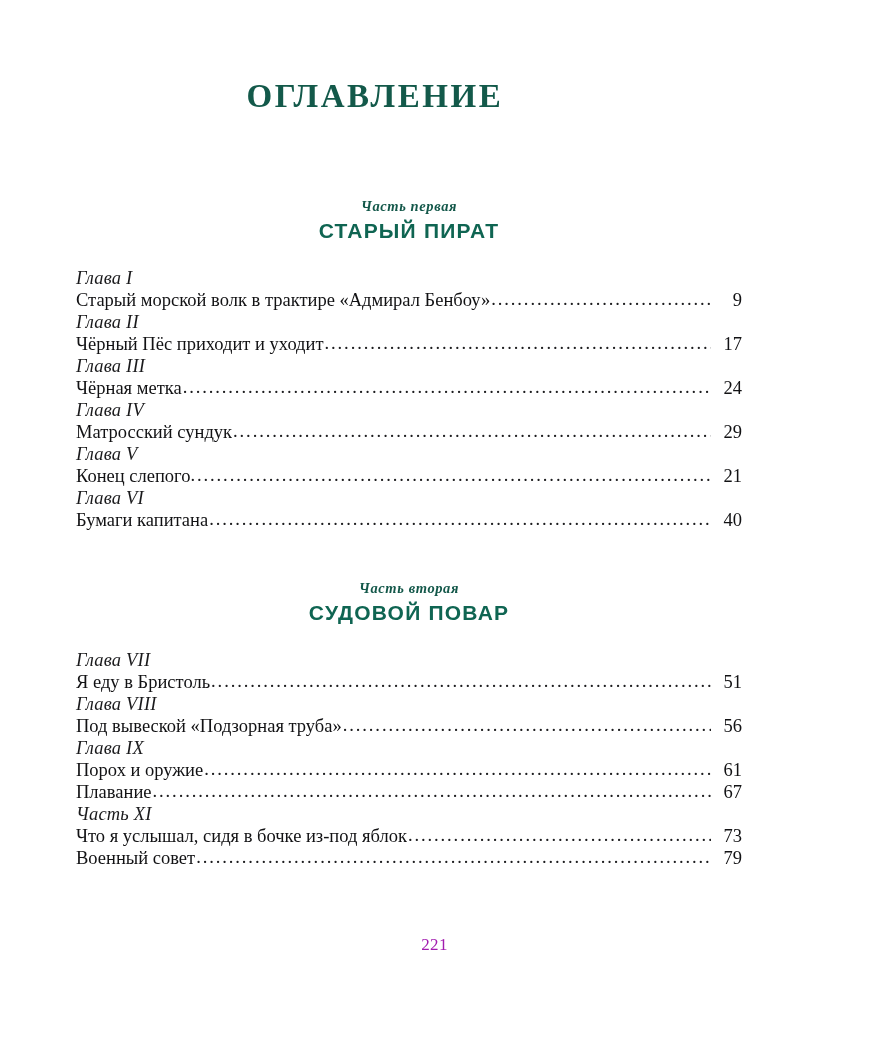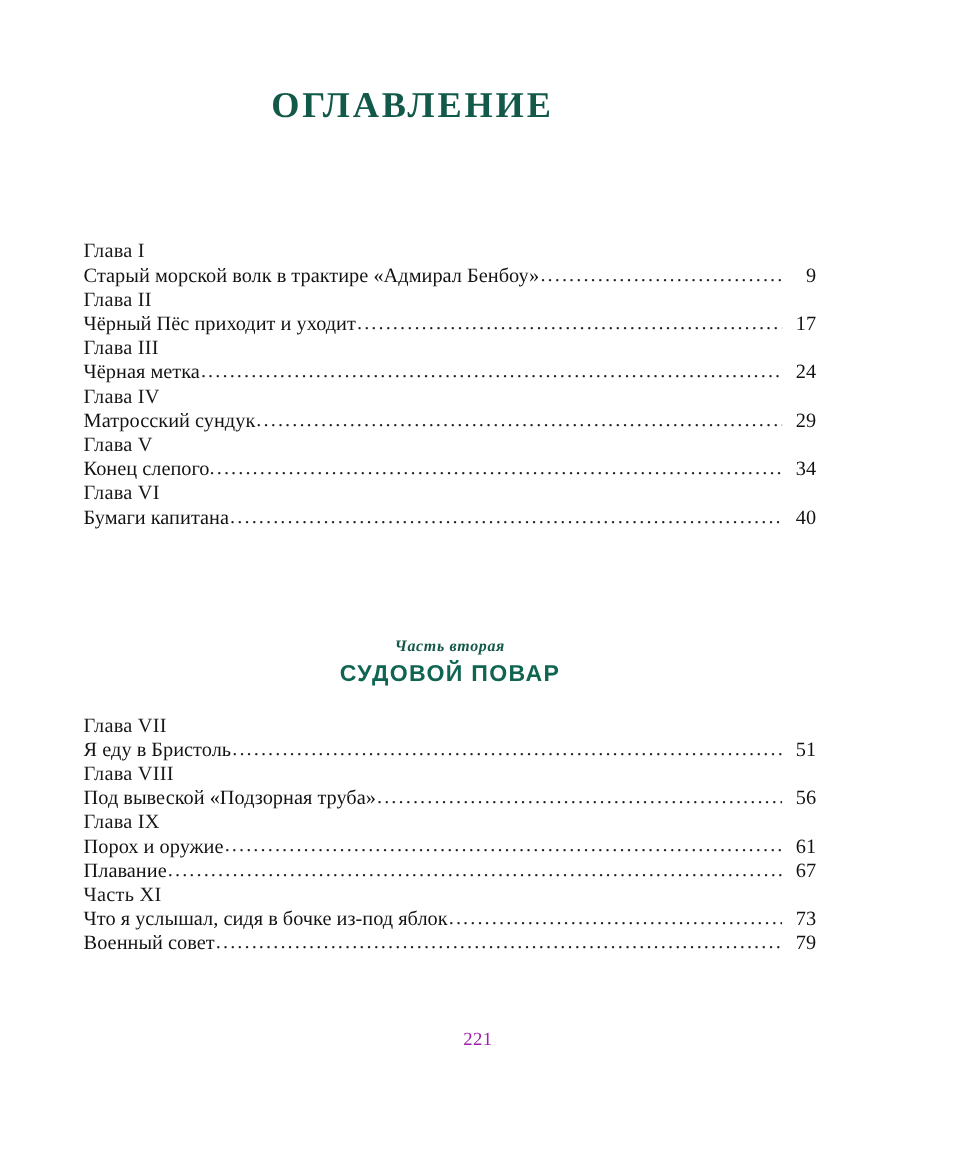--- a/index.html
+++ b/index.html
@@ -70,20 +70,21 @@
     color: #0f6552;
     line-height: 28px;
     margin-top: 1px;
   }
 
   
   .chapter {
     margin: 0;
   }
   .chapter-label {
+    font-style: italic;
     font-size: 18.5px;
     line-height: 22px;
     color: #1a1a1c;
     letter-spacing: 0.2px;
   }
   .chapter-line {
     display: flex;
     align-items: baseline;
     font-size: 18.5px;
     line-height: 22px;
@@ -131,20 +132,24 @@
 </head>
 <body>
 
 <div class="page">
 
   <div class="toc-title">ОГЛАВЛЕНИЕ</div>
 
   <div class="content" id="content-root">
 
   <div class="part-block" style="position: absolute; left: 0px; width: 100%; top: 196px;">
+        <div class="part-head">
+          <div class="part-kicker">Часть первая</div>
+          <div class="part-name">СТАРЫЙ ПИРАТ</div>
+        </div>
         <div style="height: 22px;"></div>
         <div class="chapter">
           <div class="chapter-label">Глава I</div>
           <div class="chapter-line">
             <span class="chapter-name">Старый морской волк в трактире «Адмирал Бенбоу»</span>
             <span class="leader">............................................................................................................................................</span>
             <span class="chapter-page">9</span>
           </div>
         </div>
         <div class="chapter">
@@ -169,21 +174,21 @@
             <span class="chapter-name">Матросский сундук</span>
             <span class="leader">............................................................................................................................................</span>
             <span class="chapter-page">29</span>
           </div>
         </div>
         <div class="chapter">
           <div class="chapter-label">Глава V</div>
           <div class="chapter-line">
             <span class="chapter-name">Конец слепого</span>
             <span class="leader tight">............................................................................................................................................</span>
-            <span class="chapter-page">34</span>
+            <span class="chapter-page">21</span>
           </div>
         </div>
         <div class="chapter">
           <div class="chapter-label">Глава VI</div>
           <div class="chapter-line">
             <span class="chapter-name">Бумаги капитана</span>
             <span class="leader">............................................................................................................................................</span>
             <span class="chapter-page">40</span>
           </div>
         </div>

